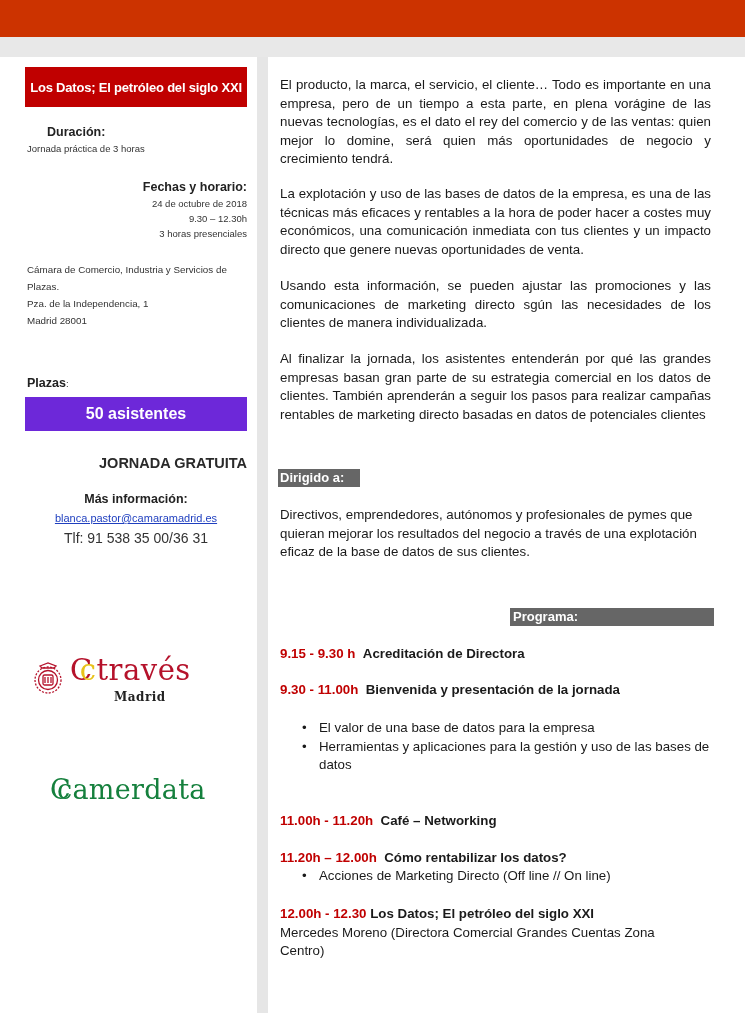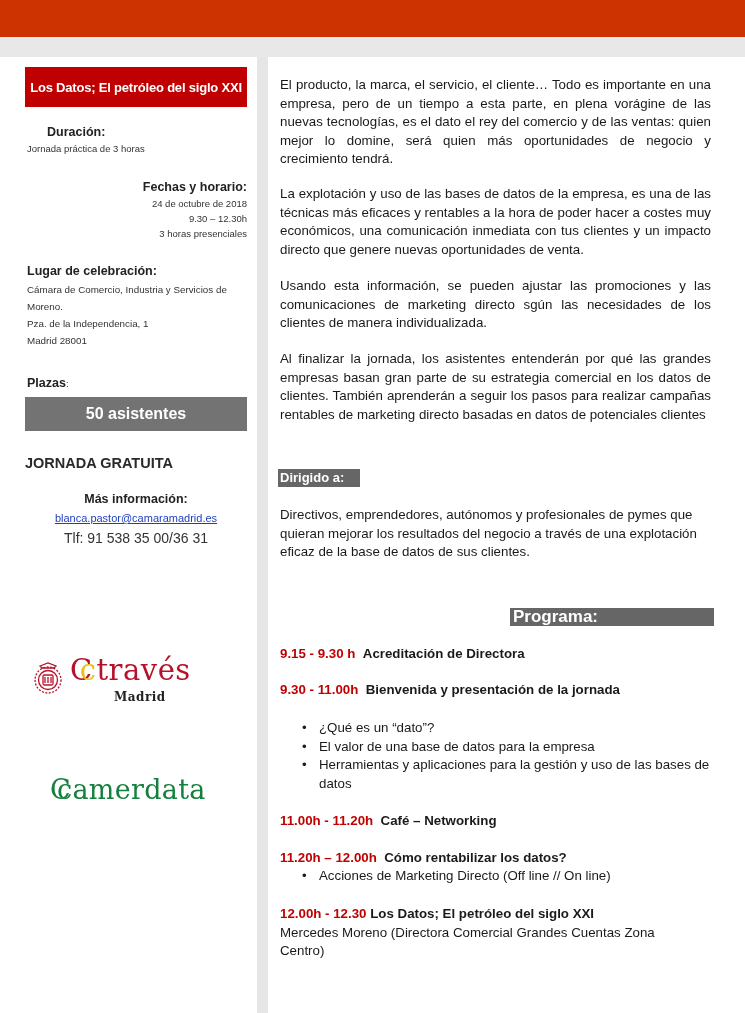--- a/index.html
+++ b/index.html
@@ -22,23 +22,23 @@
     .duracion .lbl { line-height: 18px; padding-left: 20px; }
     .fechas { top: 121px; right: 0; left: auto; text-align: right; width: 220px; }
     .fechas .lbl { line-height: 18px; }
     .fechas .small { line-height: 15px; }
     .lugar { top: 204px; }
     .lugar .lbl { line-height: 20px; }
     .lugar .small { line-height: 17px; font-size: 9.8px; }
     .plazas { top: 316px; }
     .plazas .lbl { font-size: 12.5px; }
     .plazas .colon { font-weight: normal; }
-    .asist-box { position: absolute; left: 0; top: 340px; width: 222px; height: 34px; background: #737373;
+    .asist-box { position: absolute; left: 0; top: 340px; width: 222px; height: 34px; background: #6d28d9;
       color: #fff; font-weight: bold; font-size: 16px; display: flex; align-items: center; justify-content: center; }
-    .gratuita { position: absolute; left: 0; top: 398px; width: 222px; text-align: left; font-weight: bold; font-size: 14.5px; color: #2a2a2a; }
+    .gratuita { position: absolute; left: 0; top: 398px; width: 222px; text-align: right; font-weight: bold; font-size: 14.5px; color: #2a2a2a; }
     .info { position: absolute; left: 0; top: 433px; width: 222px; text-align: center; }
     .info .lbl { font-size: 12.5px; line-height: 18px; }
     .info .name { font-size: 12px; line-height: 17px; color: #222; }
     .info .email { font-size: 11px; line-height: 17px; color: #1f3fbf; text-decoration: underline; cursor: pointer; }
     .info .tel { font-size: 14px; line-height: 22px; color: #333; }
 
     .logo-camara { position: absolute; left: 30px; top: 600px; width: 170px; height: 60px; }
     .logo-camara .seal { position: absolute; left: 0; top: 3px; width: 36px; height: 36px; }
     .logo-camara .word { position: absolute; left: 40px; top: -4px; font-family: "DejaVu Serif", serif; font-size: 29px; color: #b5122b; letter-spacing: 0.5px; }
     .logo-camara .word .cc { color: #e8c21a; margin-left: -13px; }
@@ -51,21 +51,21 @@
     .right { position: absolute; left: 280px; top: 57px; width: 431px; }
     .p { font-size: 13.3px; line-height: 18.5px; text-align: justify; color: #1a1a1a; position: absolute; left: 0; width: 431px; }
     .p1 { top: 19px; }
     .p2 { top: 128px; }
     .p3 { top: 220px; }
     .p4 { top: 293px; }
     .dirigido { position: absolute; left: -2px; top: 412px; width: 82px; height: 18px; background: #666666; color: #fff;
       font-weight: bold; font-size: 13px; line-height: 18px; padding-left: 2px; }
     .p5 { top: 449px; text-align: left; }
     .programa { position: absolute; left: 230px; top: 551px; width: 204px; height: 18px; background: #666666; color: #fff;
-      font-weight: bold; font-size: 17px; line-height: 18px; padding-left: 3px; }
+      font-weight: bold; font-size: 13px; line-height: 18px; padding-left: 3px; }
 
     .sched { position: absolute; left: 0; width: 431px; font-size: 13.3px; line-height: 18.5px; }
     .sched .time { color: #c00000; font-weight: bold; }
     .sched .ttl { font-weight: bold; color: #1a1a1a; }
     .s1 { top: 588px; }
     .s2 { top: 624px; }
     .bullets { position: absolute; left: 22px; width: 410px; list-style: none; font-size: 13.3px; line-height: 18.5px; }
     .bullets li { position: relative; padding-left: 17px; }
     .bullets li::before { content: "•"; position: absolute; left: 0; top: 0; }
     .b1 { top: 662px; }
@@ -94,23 +94,22 @@
   </div>
 
   <div class="block fechas">
     <div class="lbl">Fechas y horario:</div>
     <div class="small">24 de octubre de  2018</div>
     <div class="small">9.30 – 12.30h</div>
     <div class="small">3 horas presenciales</div>
   </div>
 
   <div class="block lugar">
-    <div class="lbl">Lugar de celebración:</div>
     <div class="small">Cámara de Comercio, Industria y Servicios de</div>
-    <div class="small">Moreno.</div>
+    <div class="small">Plazas.</div>
     <div class="small">Pza. de la Independencia, 1</div>
     <div class="small">Madrid 28001</div>
   </div>
 
   <div class="block plazas">
     <span class="lbl">Plazas</span><span class="colon small">:</span>
   </div>
   <div class="asist-box">
     <span>50 asistentes</span>
   </div>
@@ -158,21 +157,20 @@
   <div class="sched s1">
     <span class="time">9.15 - 9.30 h</span>&nbsp;
     <span class="ttl">Acreditación de Directora</span>
   </div>
 
   <div class="sched s2">
     <span class="time">9.30 - 11.00h</span>&nbsp;
     <span class="ttl">Bienvenida y presentación de la jornada</span>
   </div>
   <ul class="bullets b1">
-    <li>¿Qué es un “dato”?</li>
     <li>El valor de una base de datos para la empresa</li>
     <li>Herramientas y aplicaciones para la gestión y uso de las bases de datos</li>
   </ul>
 
   <div class="sched s3">
     <span class="time">11.00h - 11.20h</span>&nbsp;
     <span class="ttl">Café – Networking</span>
   </div>
 
   <div class="sched s4">

